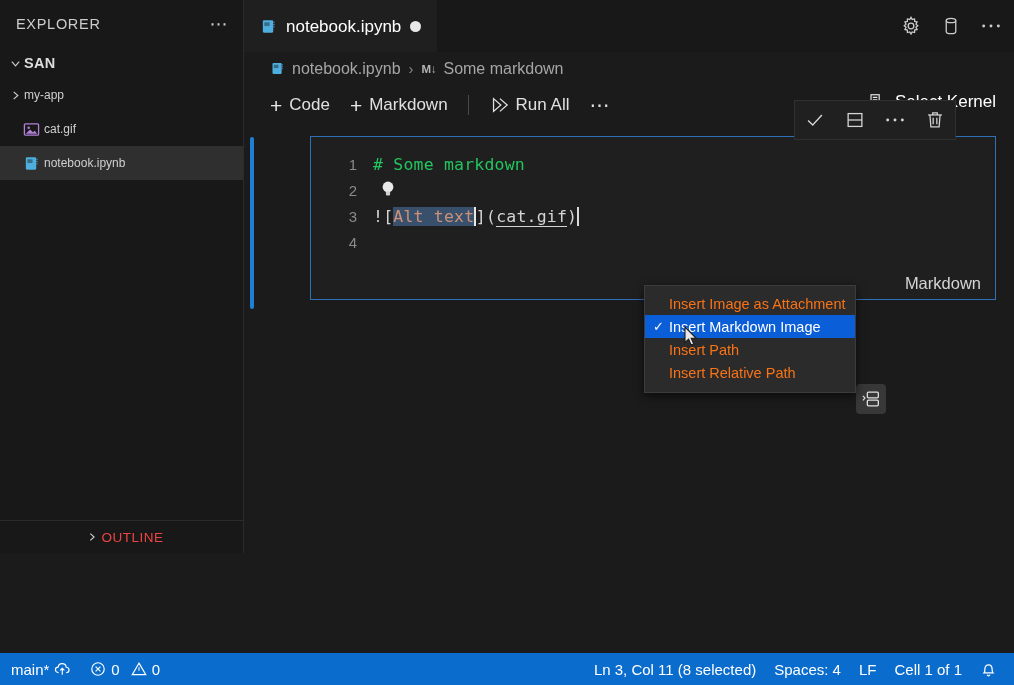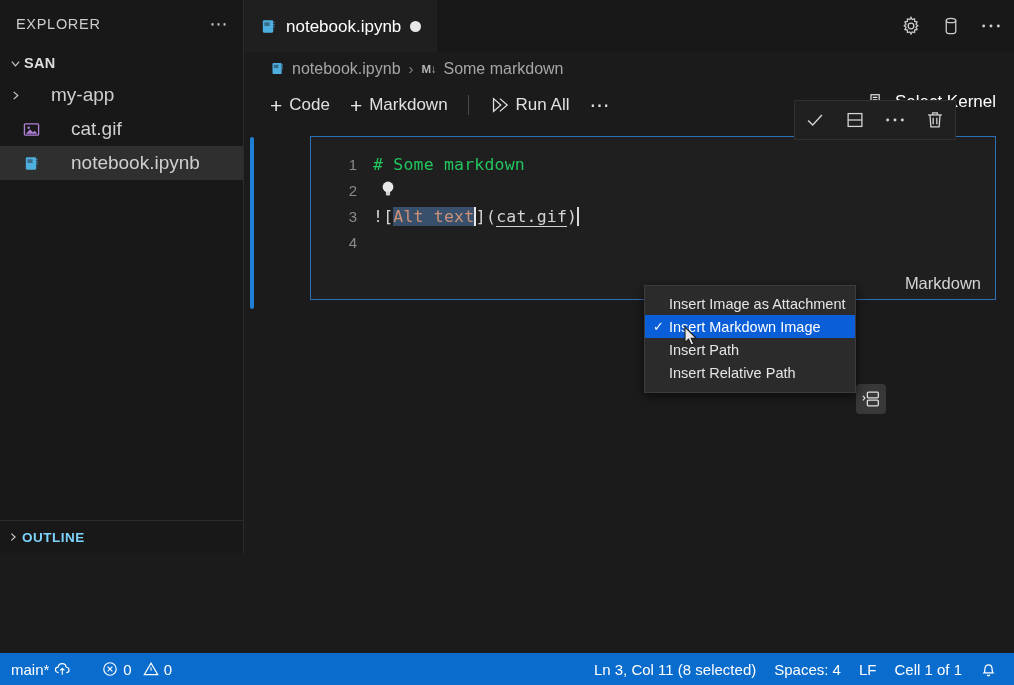--- a/index.html
+++ b/index.html
@@ -31,32 +31,32 @@
   .folder-row {
     height: 30px; display: flex; align-items: center; padding-left: 6px;
     font-size: 14.5px; font-weight: bold; color: #dddddd; letter-spacing: .3px;
   }
   .chev {
     width: 18px; display: inline-flex; align-items: center; justify-content: center;
     color: #cccccc; font-size: 12px; flex: 0 0 18px;
   }
   .tree-row {
     height: 34px; display: flex; align-items: center;
-    font-size: 19px; color: #cfcfcf; padding-left: 6px; cursor: pointer; gap: 27px;
+    font-size: 12px; color: #cfcfcf; padding-left: 6px; cursor: pointer;
   }
   .tree-row.indent { padding-left: 18px; }
   .tree-row.selected { background: #2f2f2f; }
   .tree-row .ico { width: 26px; flex: 0 0 26px; display: flex; align-items: center; justify-content: center; }
   .tree-row .lbl { white-space: nowrap; }
 
   .bottom-sections { position: absolute; bottom: 0; left: 0; right: 0; }
   .section-head {
     height: 33px; display: flex; align-items: center; padding-left: 4px;
-    border-top: 1px solid #2b2b2b; font-size: 13.5px; font-weight: bold;
-    letter-spacing: .5px; color: #7dd3fc; background: #181818; cursor: pointer;
+    border-top: 1px solid #2b2b2b; font-size: 13.5px; font-weight: normal;
+    letter-spacing: .5px; color: #ef4444; background: #181818; cursor: pointer; justify-content: center;
   }
 
   
   #main {
     position: absolute; left: 244px; top: 0; right: 0; height: 653px;
     background: #1b1b1b;
   }
   #tabbar { height: 52px; background: #181818; position: relative; display: flex; }
   .tab {
     display: flex; align-items: center; gap: 9px; padding: 0 16px 0 16px;
@@ -146,34 +146,34 @@
   }
 
   
   #ctx-menu {
     position: absolute; left: 644px; top: 285px; width: 212px;
     background: #2b2b2b; border: 1px solid #3c3c3c; padding: 6px 0 8px 0;
     box-shadow: 0 3px 9px rgba(0,0,0,.6); z-index: 20;
   }
   .ctx-item {
     height: 23px; display: flex; align-items: center; padding-left: 8px;
-    font-size: 14.5px; color: #e5e5e5; cursor: pointer; white-space: nowrap;
+    font-size: 14.5px; color: #f97316; cursor: pointer; white-space: nowrap;
   }
   .ctx-item .tick { width: 16px; flex: 0 0 16px; font-size: 13px; color: transparent; }
   .ctx-item.active { background: #0a5ed7; color: #ffffff; }
   .ctx-item.active .tick { color: #ffffff; }
   #cursor-arrow { position: absolute; left: 684px; top: 326px; z-index: 30; }
 
   
   #statusbar {
     position: absolute; left: 0; bottom: 0; width: 1014px; height: 32px;
     background: #0a6ccd; display: flex; align-items: center; color: #ffffff;
     font-size: 15px;
   }
-  #statusbar .sb-left { display: flex; align-items: center; gap: 12px; padding-left: 2px; }
+  #statusbar .sb-left { display: flex; align-items: center; gap: 0px; padding-left: 2px; }
   #statusbar .sb-right { margin-left: auto; display: flex; align-items: flex-start; padding-right: 8px; }
   .sb-item { display: flex; align-items: center; gap: 5px; padding: 0 9px; height: 32px; cursor: pointer; }
   svg { display: block; }
 </style>
 </head>
 <body>
 
 <div id="app">
 
   <div id="sidebar">

